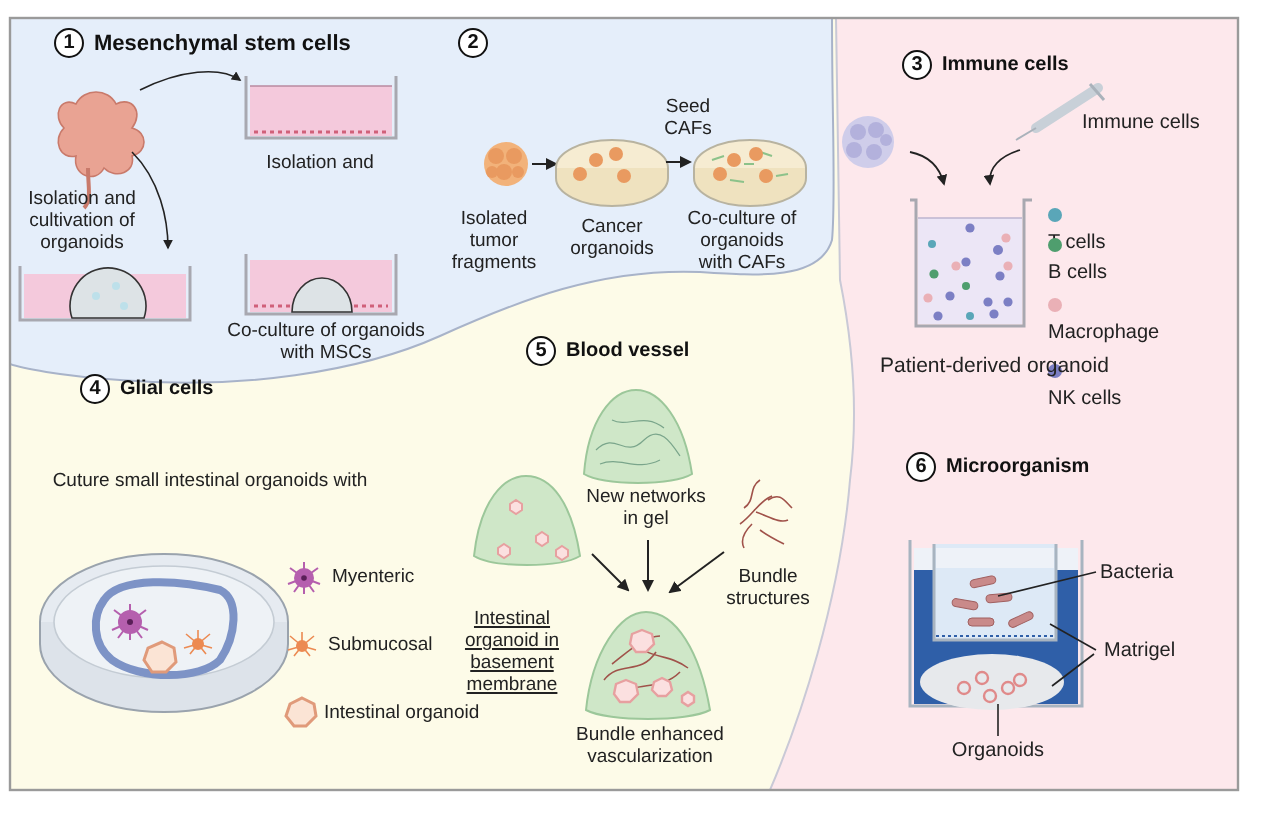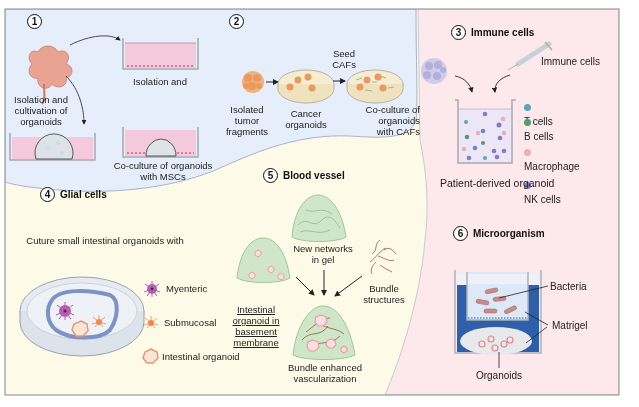--- a/index.html
+++ b/index.html
@@ -208,20 +208,21 @@
     </g>
     <line x1="499" y1="298" x2="548" y2="286" stroke="#222" stroke-width="0.8"></line>
     <line x1="525" y1="312" x2="548" y2="325" stroke="#222" stroke-width="0.8"></line>
     <line x1="526" y1="343" x2="547" y2="327" stroke="#222" stroke-width="0.8"></line>
     <line x1="499" y1="352" x2="499" y2="368" stroke="#222" stroke-width="0.8"></line>
   </g>
 </svg>
 
 <div class="title" style="left:27px;top:14px;">
   <span class="badge">1</span>
+  <span>Mesenchymal stem cells</span>
 </div>
 <div class="title" style="left:229px;top:14px;">
   <span class="badge">2</span>
 </div>
 <div class="title" style="left:451px;top:25px;font-size:10px;">
   <span class="badge">3</span>
   <span>Immune cells</span>
 </div>
 <div class="title" style="left:40px;top:187px;font-size:10px;">
   <span class="badge">4</span>
@@ -255,21 +256,21 @@
 </div>
 <div class="lbl" style="left:222px;top:104px;width:50px;">
   <div>Isolated</div>
   <div>tumor</div>
   <div>fragments</div>
 </div>
 <div class="lbl" style="left:278px;top:108px;width:56px;">
   <div>Cancer</div>
   <div>organoids</div>
 </div>
-<div class="lbl" style="left:354px;top:104px;width:66px;text-align:right;">
+<div class="lbl" style="left:338px;top:104px;width:66px;">
   <div>Co-culture of</div>
   <div>organoids</div>
   <div>with CAFs</div>
 </div>
 
 <div class="lbl left" style="left:541px;top:56px;font-size:10px;">Immune cells</div>
 <div class="legend-item" style="left:524px;top:104px;">
   <span class="dot" style="background:#5aa6b8"></span>
   <span>T cells</span>
 </div>

